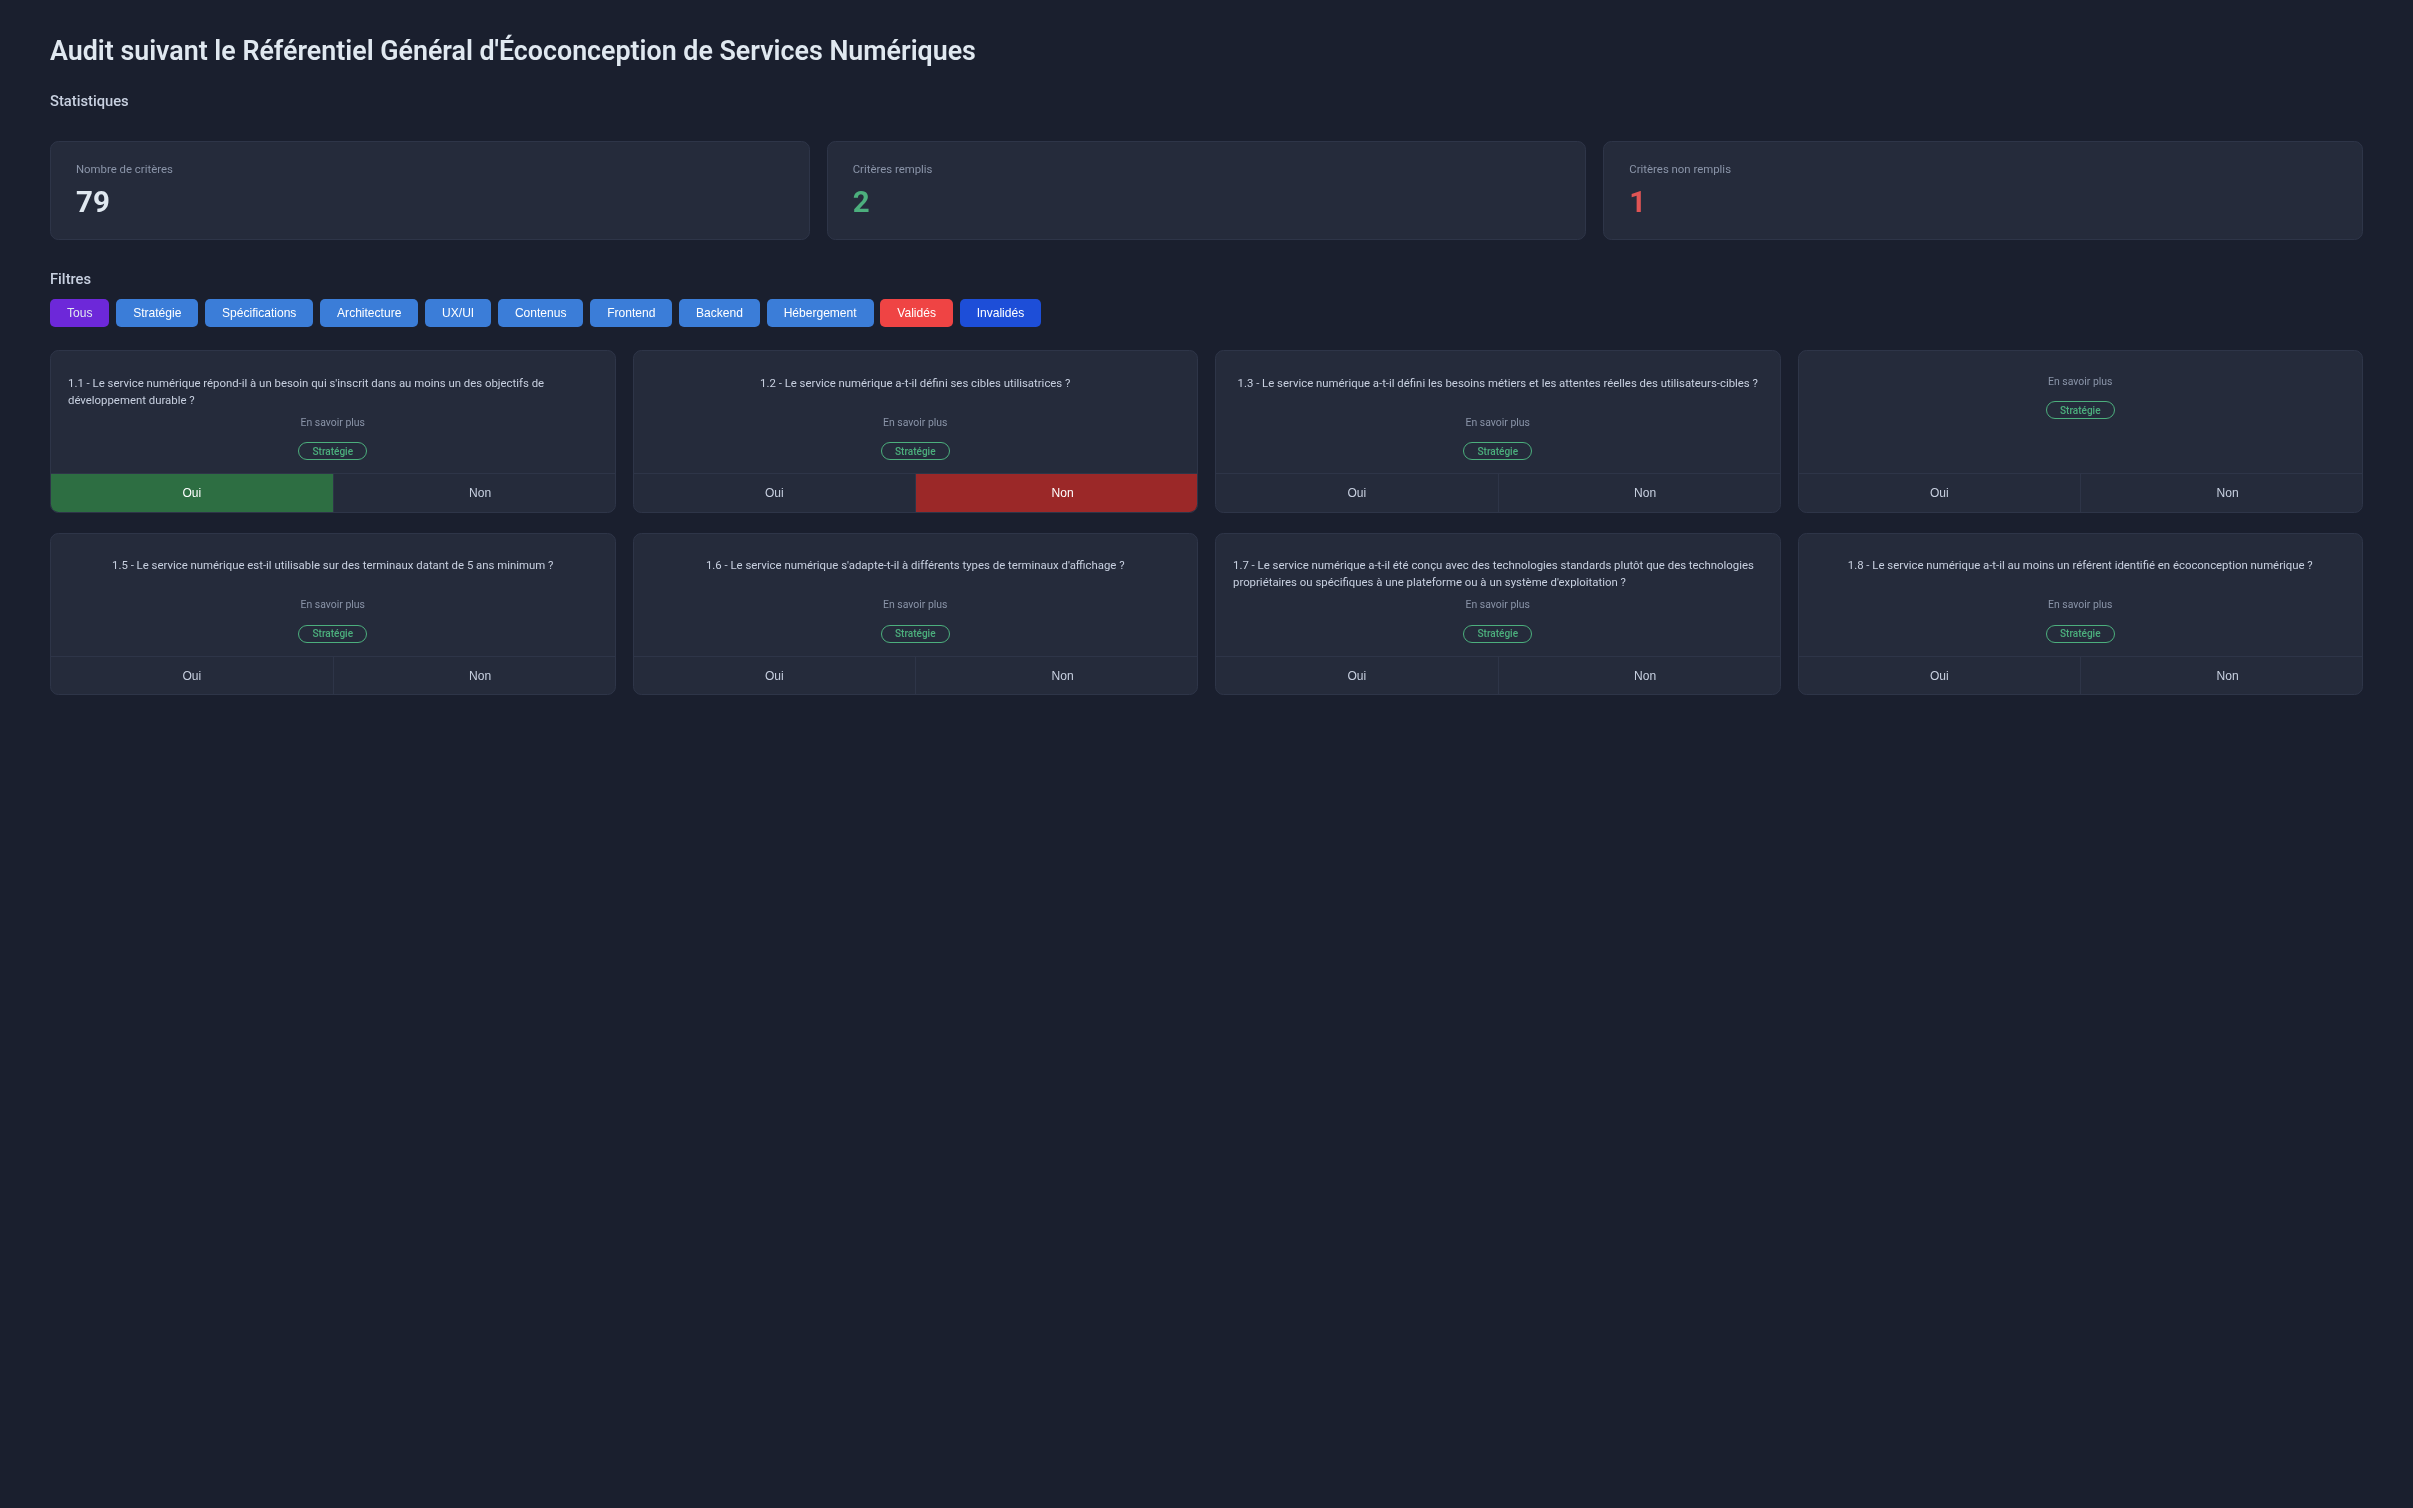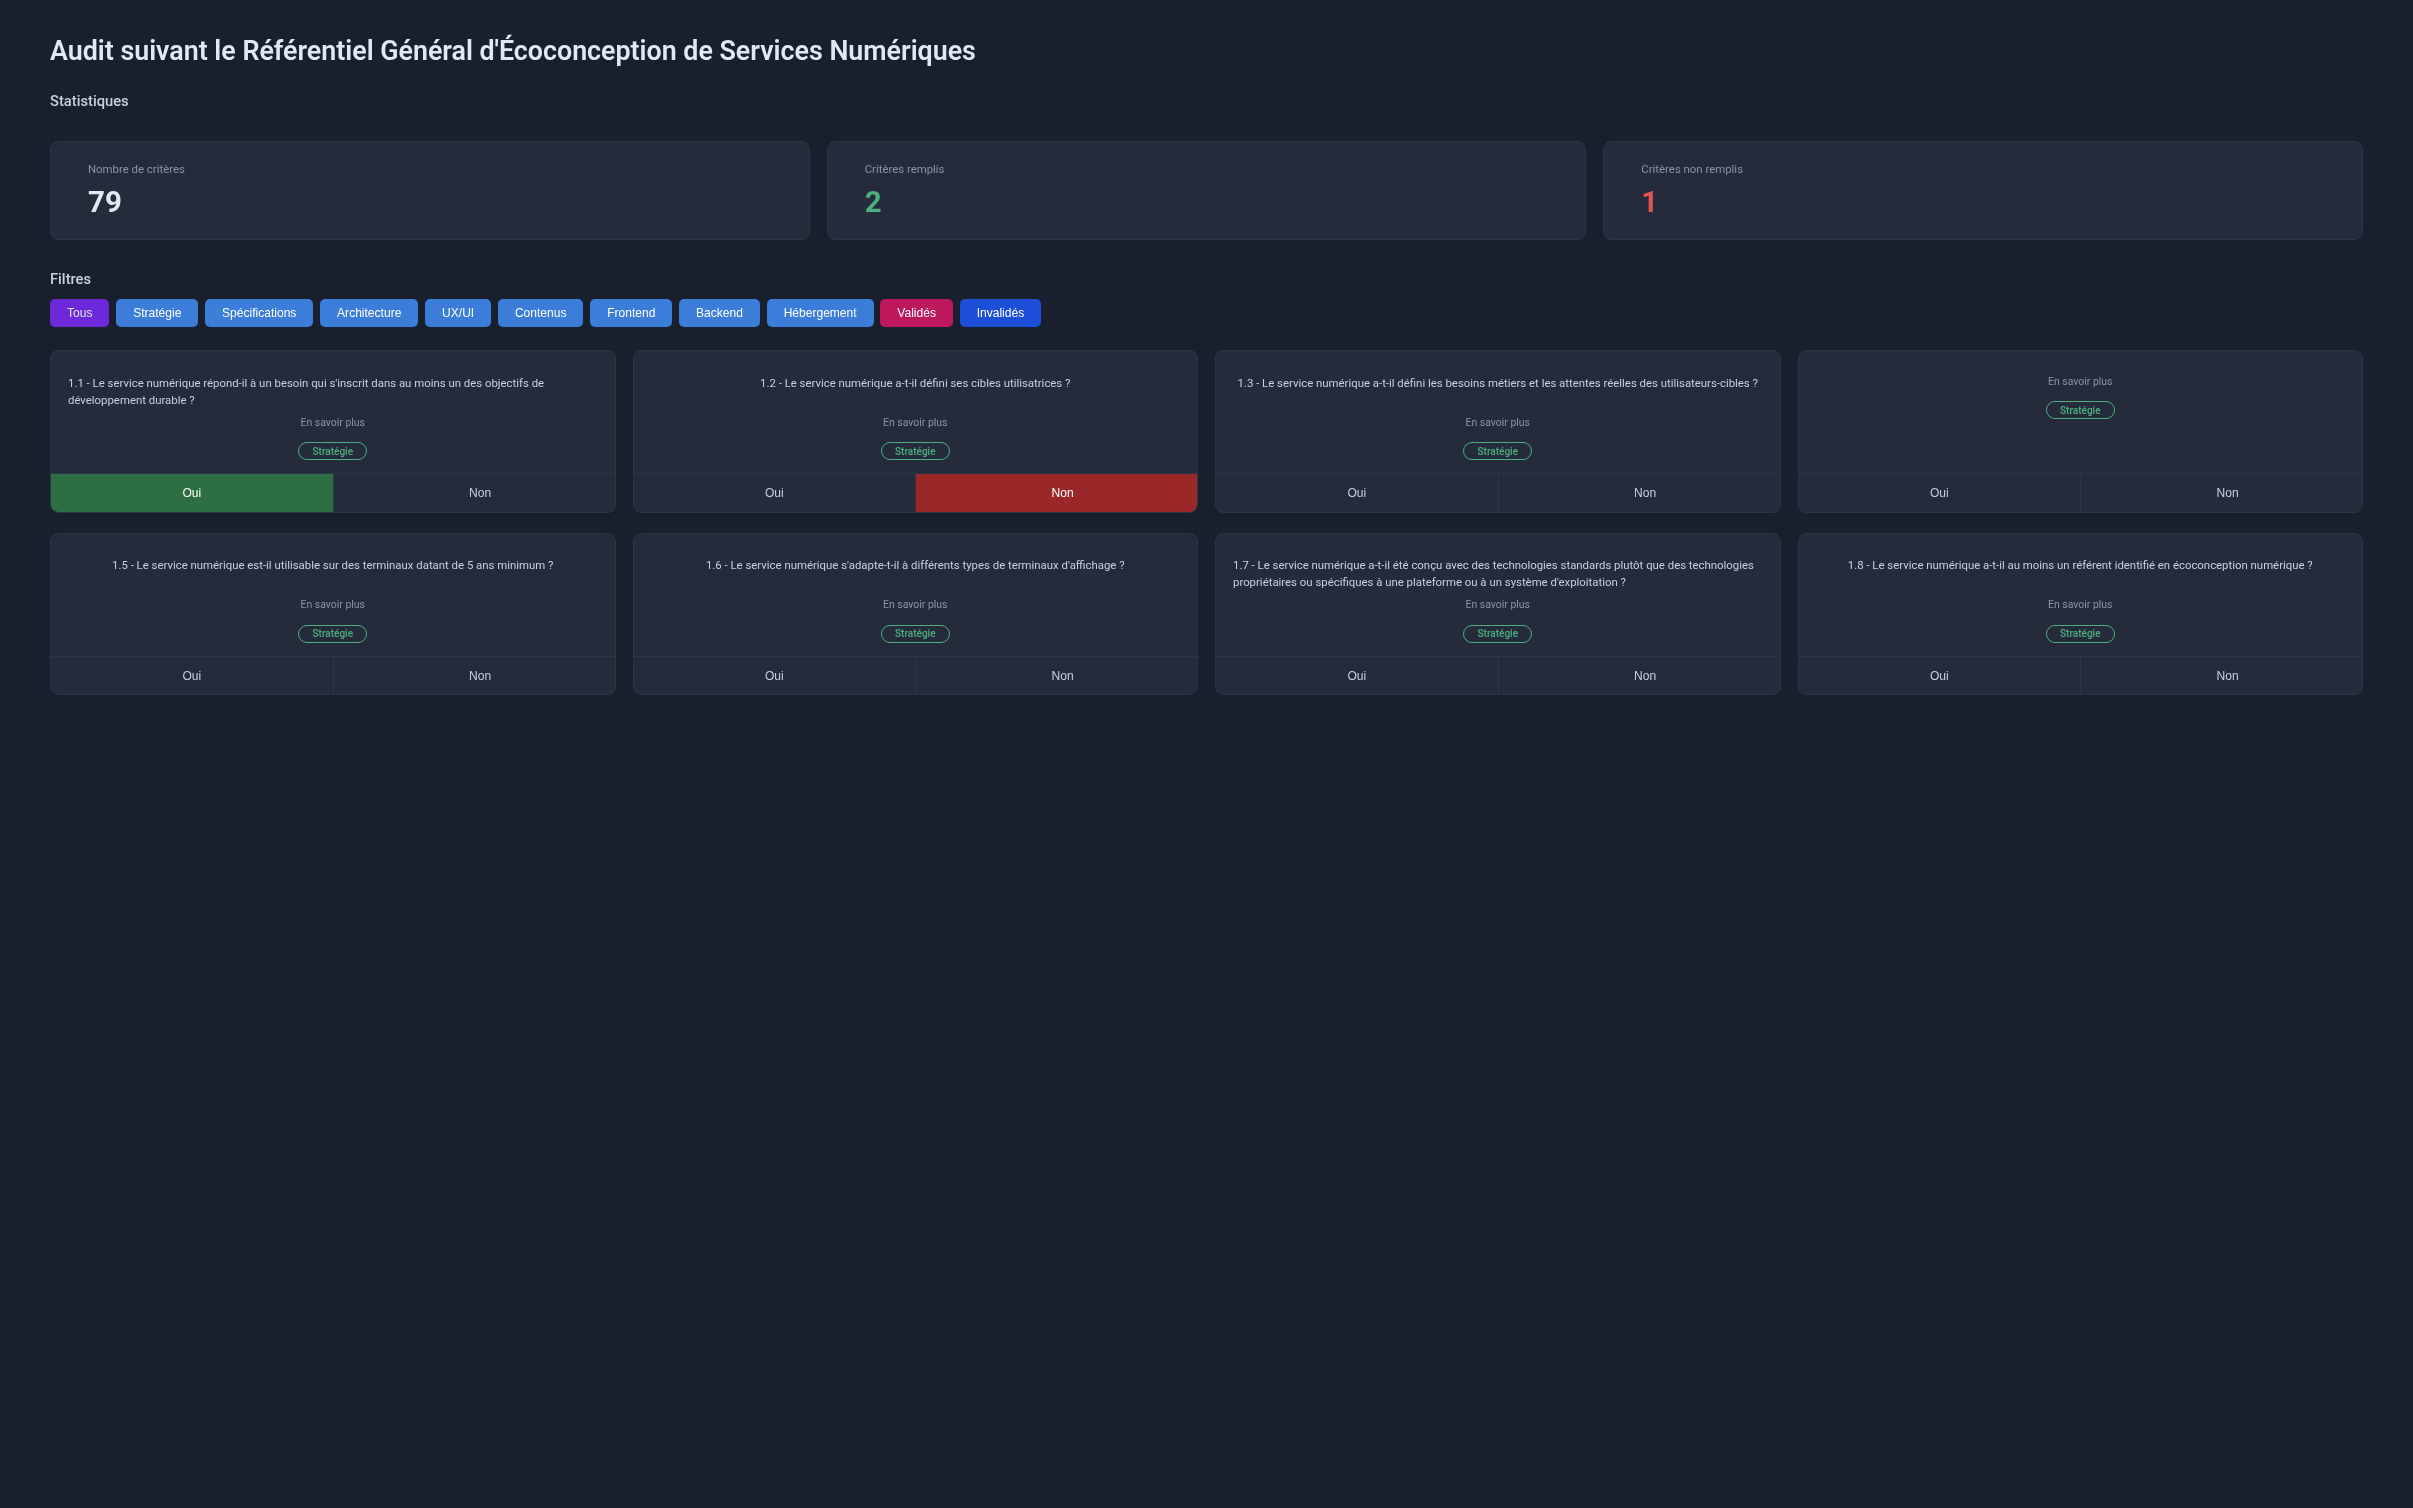--- a/index.html
+++ b/index.html
@@ -25,21 +25,21 @@
     }
     .stats-row {
       display: grid;
       grid-template-columns: repeat(3, 1fr);
       gap: 17px;
       margin-bottom: 30px;
     }
     .stat-card {
       background: #252b3b;
       border-radius: 8.4px;
-      padding: 20px 37px;
+      padding: 20px 25px;
       border: 0.8px solid #2e3548;
     }
     .stat-card .stat-label {
       font-size: 0.85rem;
       color: #8a94a8;
       margin-bottom: 8.4px;
     }
     .stat-card .stat-value {
       font-size: 2.2rem;
       font-weight: 700;
@@ -64,21 +64,21 @@
       padding: 6.7px 17px;
       border-radius: 5px;
       border: none;
       cursor: pointer;
       font-size: 0.9rem;
       font-weight: 500;
       transition: opacity 0.2s;
     }
     .filter-btn.active-dark { background: #6d28d9; color: #e0e8f0; }
     .filter-btn.active-blue { background: #3b7dd8; color: #fff; }
-    .filter-btn.active-green { background: #be185d; color: #fff; }
+    .filter-btn.active-green { background: #ef4444; color: #fff; }
     .filter-btn.active-red { background: #1d4ed8; color: #fff; }
 
     .cards-grid {
       display: grid;
       grid-template-columns: repeat(4, 1fr);
       gap: 17px;
       margin-bottom: 20px;
     }
     .criterion-card {
       background: #252b3b;

